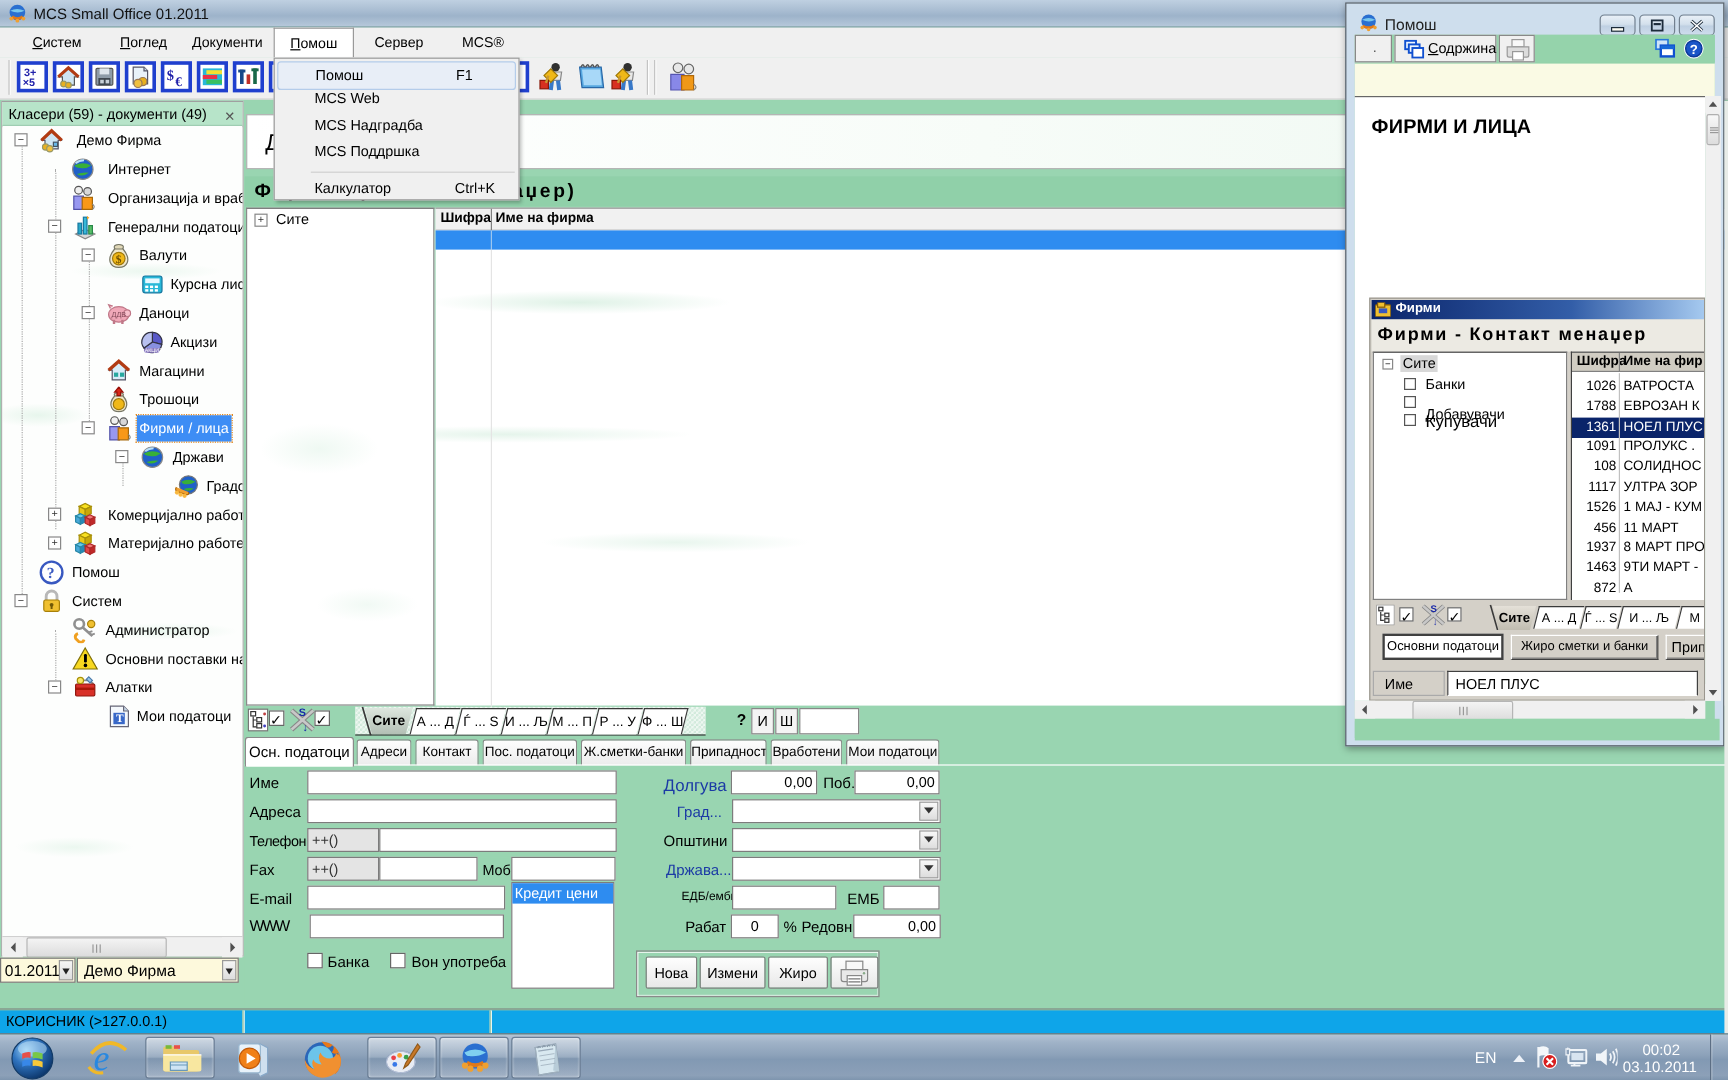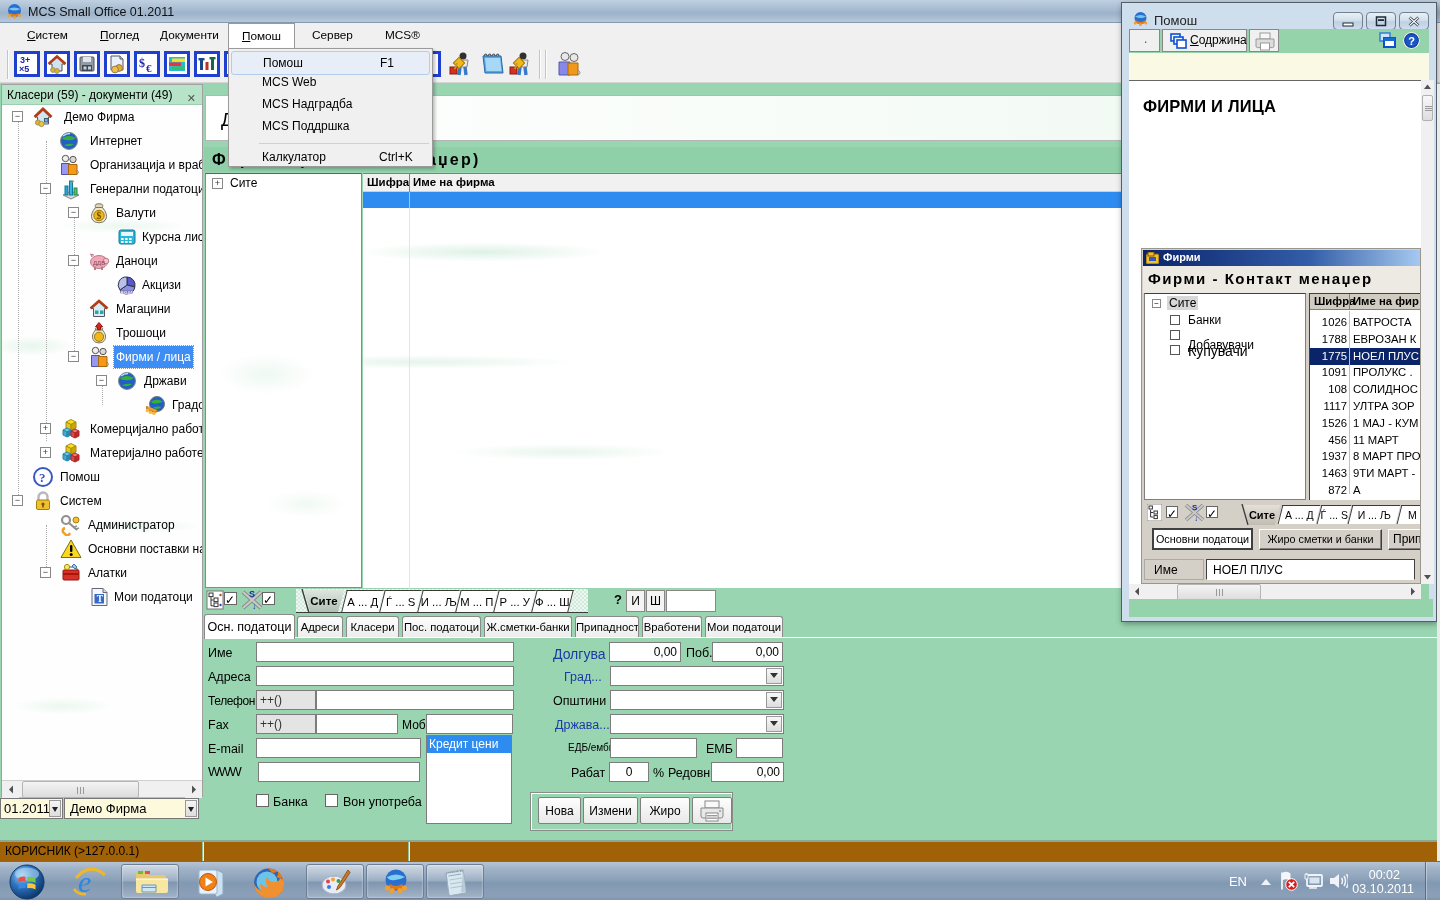--- a/index.html
+++ b/index.html
@@ -64,21 +64,21 @@
 .ftab{position:absolute;top:2px;height:22px;background:linear-gradient(#fdfdfd,#ececec);border:1px solid #8a8a8a;border-bottom:none;border-radius:3px 3px 0 0;text-align:center;font-size:11.3px;line-height:21px;white-space:nowrap;overflow:hidden;}
 .ftab.act{top:0;height:25px;background:#fff;font-size:12.5px;line-height:24px;z-index:2;}
 #form{position:absolute;left:0;top:553px;width:1235px;height:202px;border-top:1px solid #fff;}
 .flabel{position:absolute;font-size:12px;white-space:nowrap;}
 .finput{position:absolute;background:#fff;border:1px solid #7c7c7c;height:20px;font-size:12px;}
 .fgray{position:absolute;background:#e4e4e4;border:1px solid #7c7c7c;height:20px;font-size:12px;line-height:18px;padding-left:3px;color:#333;}
 .blue{color:#1b3aa5;}
 .fchk{position:absolute;width:13px;height:13px;background:#fff;border:1px solid #666;}
 .fbtn{position:absolute;background:linear-gradient(#fefefe,#e8e8e8);border:1px solid #808080;border-radius:2px;text-align:center;font-size:12px;}
 
-#statusbar{left:0;top:842px;width:1440px;height:19px;background:#a16207;font-size:12px;line-height:18px;}
+#statusbar{left:0;top:842px;width:1440px;height:19px;background:#0ea5e9;font-size:12px;line-height:18px;}
 
 #dropdown{left:228px;top:48px;width:205px;height:119px;background:#f0f0f0;border:1px solid #9b9b9b;box-shadow:2px 2px 3px rgba(0,0,0,.25);z-index:50;}
 .ditem{position:absolute;left:2px;width:199px;height:22px;line-height:22px;font-size:12px;}
 .ditem .lbl{position:absolute;left:31px;}
 .ditem .sc{position:absolute;left:148px;}
 .dhl{background:#e8eef7;border:1px solid #b4ccea;border-radius:3px;height:24px !important;line-height:22px;}
 .dsep{position:absolute;left:30px;width:170px;height:1px;background:#d0d0d0;}
 
 #helpwin{left:1121px;top:2px;width:316px;height:620px;z-index:90;}
 #hw-frame{position:absolute;left:0;top:0;width:316px;height:620px;background:#cedeed;border:1px solid #555e66;border-radius:0 0 0 0;box-shadow:1px 2px 6px rgba(0,0,0,.35);}
@@ -561,21 +561,21 @@
         <span>Ф ... Ш</span>
       </div>
     <span class="abs" style="left:410px;top:4px;font-weight:bold;font-size:13px">?</span>
     <div class="abs" style="left:422px;top:2px;width:19px;height:22px;background:#f4f4f4;border:1px solid #888;text-align:center;line-height:21px">И</div>
     <div class="abs" style="left:442px;top:2px;width:19px;height:22px;background:#f4f4f4;border:1px solid #888;text-align:center;line-height:21px">Ш</div>
     <div class="abs" style="left:462px;top:2px;width:50px;height:22px;background:#fff;border:1px solid #888"></div>
   </div>
   <div id="tabsrow">
     <div class="ftab act" style="left:0px;width:91px">Осн. податоци</div>
     <div class="ftab" style="left:93px;width:46px">Адреси</div>
-    <div class="ftab" style="left:142px;width:53px">Класери</div>
+    <div class="ftab" style="left:142px;width:53px">Контакт</div>
     <div class="ftab" style="left:198px;width:79px">Пос. податоци</div>
     <div class="ftab" style="left:280px;width:88px">Ж.сметки-банки</div>
     <div class="ftab" style="left:371px;width:64px">Припадност</div>
     <div class="ftab" style="left:438px;width:60px">Вработени</div>
     <div class="ftab" style="left:501px;width:78px">Мои податоци</div>
   </div>
   <div id="form">
     <span class="flabel" style="left:4px;top:8px;font-size:12.5px">Име</span>
     <div class="finput" style="left:52px;top:4px;width:258px"></div>
     <span class="flabel" style="left:4px;top:32px;font-size:12.5px">Адреса</span>
@@ -748,21 +748,21 @@
             <span class="abs" style="left:43px;top:49px;font-size:14px">Купувачи</span>
         </div>
         <div class="abs" style="left:167px;top:44px;width:113px;height:207px;background:#fff;border-top:1px solid #404040;border-left:1px solid #404040;font-size:11.3px;overflow:hidden">
           <div class="abs" style="left:0;top:0;width:113px;height:16px;background:#d0ccc2;border-bottom:1px solid #808080;font-weight:bold">
               <span class="abs" style="left:4px;top:1px">Шифра</span>
               <span class="abs" style="left:43px;top:1px">Име на фир</span>
               <span class="abs" style="left:39px;top:0;width:1px;height:16px;background:#808080"></span>
             </div>
           <div class="abs" style="left:0;top:54px;width:113px;height:17px;background:#0a246a"></div>
           <span class="abs" style="left:39px;top:17px;width:1px;height:183px;background:#c0c0c0"></span>
-          <div class="abs" style="left:0;top:20px;width:37px;text-align:right;line-height:16.8px">1026<br>1788<br><span style="color:#fff">1775</span><br>1091<br>108<br>1117<br>1526<br>456<br>1937<br>1463<br>872</div>
+          <div class="abs" style="left:0;top:20px;width:37px;text-align:right;line-height:16.8px">1026<br>1788<br><span style="color:#fff">1361</span><br>1091<br>108<br>1117<br>1526<br>456<br>1937<br>1463<br>872</div>
           <div class="abs" style="left:43px;top:20px;white-space:nowrap;line-height:16.8px">ВАТРОСТА<br>ЕВРОЗАН К<br><span style="color:#fff">НОЕЛ ПЛУС</span><br>ПРОЛУКС .<br>СОЛИДНОС<br>УЛТРА ЗОР<br>1 МАЈ - КУМ<br>11 МАРТ<br>8 МАРТ ПРО<br>9ТИ МАРТ -<br>А</div>
         </div>
         <svg class="abs" style="left:5px;top:255px" width="15" height="17" viewBox="0 0 15 17">
             <rect x="0" y="0" width="15" height="17" fill="#fff" stroke="#888"></rect>
             <rect x="2" y="2" width="3.4" height="3" fill="#fff" stroke="#333"></rect>
             <rect x="7" y="7" width="3.4" height="3" fill="#fff" stroke="#333"></rect>
             <rect x="7" y="11.6" width="3.4" height="3" fill="#fff" stroke="#333"></rect>
             <path d="M3.6 6 v7 h2.6 M3.6 8.5 h2.6" fill="none" stroke="#333"></path>
           </svg>
         <span class="abs fchk" style="left:24px;top:257px;width:12px;height:12px">✓</span>

